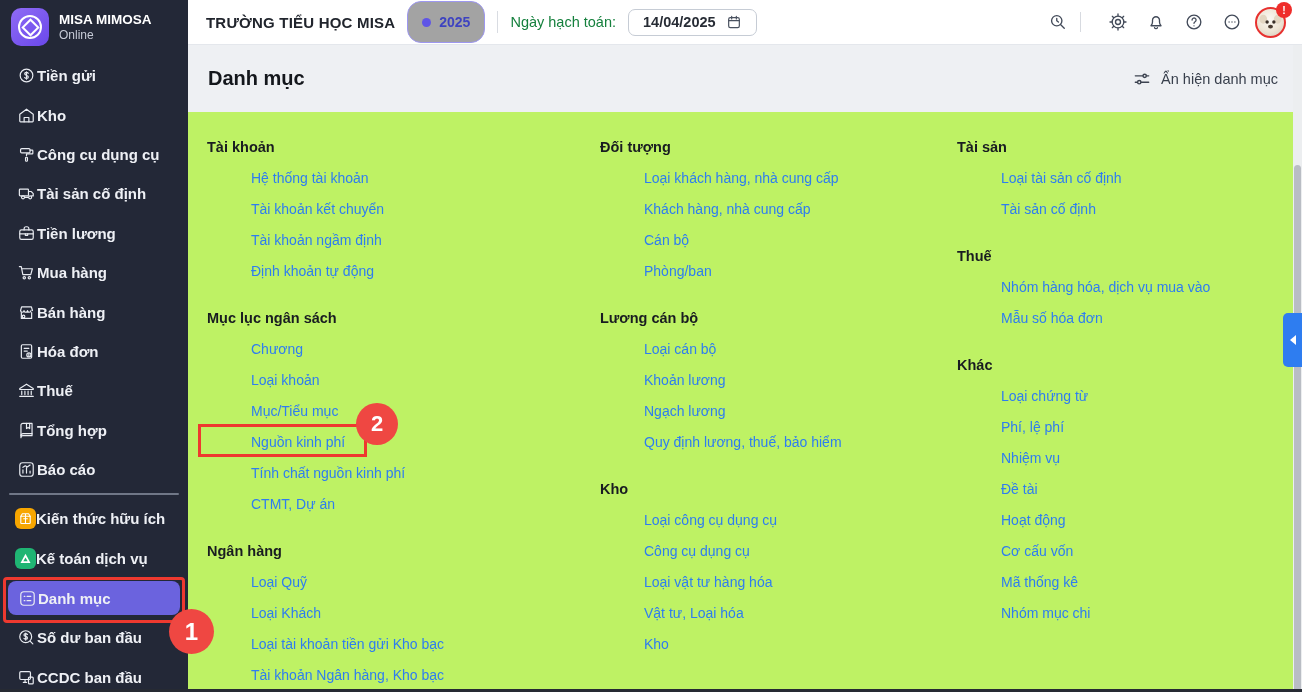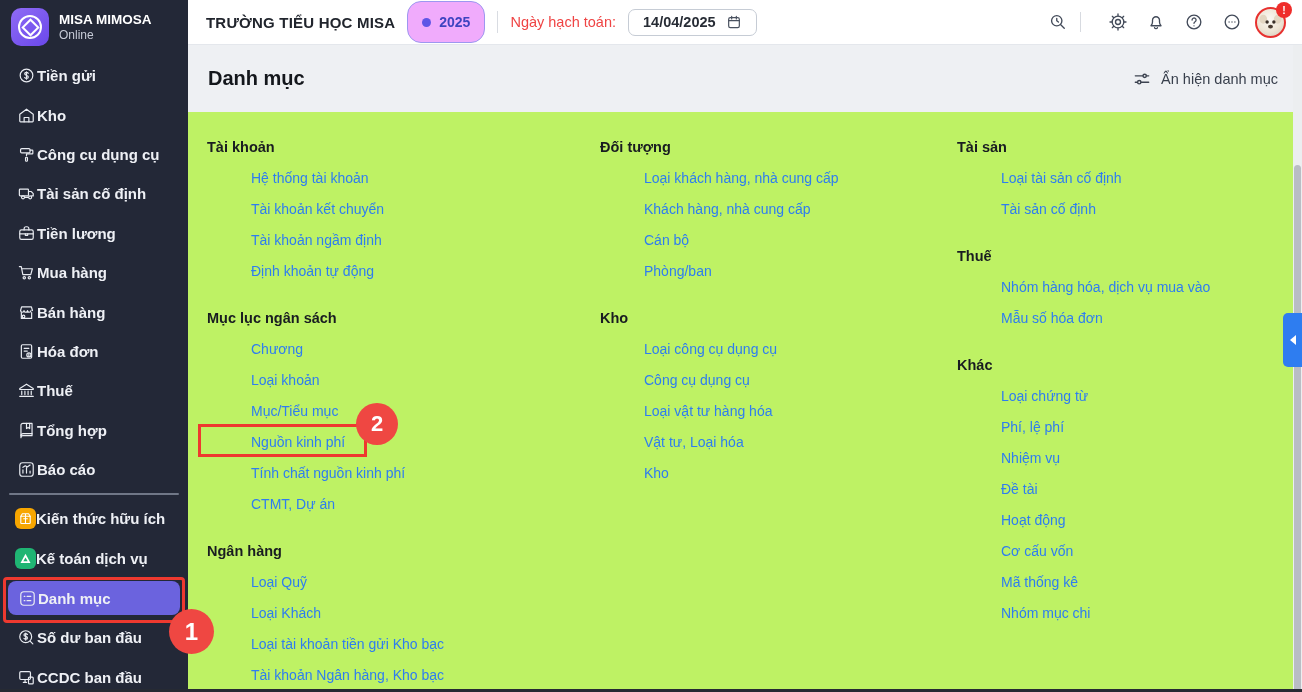--- a/index.html
+++ b/index.html
@@ -27,24 +27,24 @@
   .side-icon svg { width:19px; height:19px; stroke:#e9ecf2; }
   .side-icon.boxed-icon { width:21px; height:21px; border-radius:6px; }
   .side-icon.boxed-icon svg { width:15px; height:15px; stroke:#fff; }
   .side-item.active { background:#6b63de; border-radius:8px; margin:3px 8px; height:34px; padding-left:8px; }
   .side-item.divider-after { position:relative; margin-bottom:10px; }
   .side-item.divider-after::after { content:""; position:absolute; left:9px; right:9px; bottom:-6px; height:2.5px; background:#707787; border-radius:2px; }
 
   
   .topbar { position:absolute; left:188px; top:0; right:0; height:45px; background:#fff; border-bottom:1px solid #e4e7ec; display:flex; align-items:center; gap:12px; padding:0 16px 0 18px; z-index:8; }
   .org { font-weight:700; font-size:15px; color:#21252d; letter-spacing:.2px; white-space:nowrap; }
-  .year-pill { display:flex; align-items:center; gap:8px; border:1.5px solid #9d97f0; background:#f0abfc; border-radius:14px; padding:0 14px; height:42px; font-weight:700; color:#3e43c0; font-size:14px; cursor:pointer; }
+  .year-pill { display:flex; align-items:center; gap:8px; border:1.5px solid #9d97f0; background:#a3a3a3; border-radius:14px; padding:0 14px; height:42px; font-weight:700; color:#3e43c0; font-size:14px; cursor:pointer; }
   .year-dot { width:9px; height:9px; border-radius:50%; background:#5f55e6; }
   .tb-sep { width:1px; height:22px; background:#d9dce2; }
-  .date-label { color:#ef4444; font-size:14.5px; white-space:nowrap; }
+  .date-label { color:#15803d; font-size:14.5px; white-space:nowrap; }
   .date-box { display:flex; align-items:center; gap:10px; border:1.3px solid #c6ccd5; border-radius:7px; padding:0 14px; height:27px; font-size:14.5px; font-weight:600; color:#272c35; cursor:pointer; }
   .date-cal svg { width:16px; height:16px; stroke:#4a5260; }
   .tb-right { margin-left:auto; display:flex; align-items:center; gap:16px; }
   .tb-icon { width:22px; height:22px; display:flex; align-items:center; justify-content:center; cursor:pointer; }
   .tb-icon svg { width:20px; height:20px; stroke:#424a59; }
   .tb-icon.divider-after { margin-right:22px; position:relative; }
   .tb-icon.divider-after::after { content:""; position:absolute; right:-12px; top:1px; width:1px; height:20px; background:#d7dae0; }
   .avatar { width:31px; height:31px; border-radius:50%; border:2.4px solid #e7312f; position:relative; background:radial-gradient(circle at 45% 38%, #fbf8f3 0%, #eee4d4 55%, #cfc4b4 100%); cursor:pointer; flex:none; }
   .avatar svg { width:100%; height:100%; }
   .avatar-badge { position:absolute; top:-7px; right:-8px; width:16px; height:16px; border-radius:50%; background:#ef2d2a; color:#fff; font-size:10.5px; font-weight:700; display:flex; align-items:center; justify-content:center; }
@@ -394,20 +394,30 @@
               <div class="cat-title">Đối tượng</div>
               <div>
 
               <a class="cat-link">Loại khách hàng, nhà cung cấp</a>
               <a class="cat-link">Khách hàng, nhà cung cấp</a>
               <a class="cat-link">Cán bộ</a>
               <a class="cat-link">Phòng/ban</a>
             </div>
             </section>
           <section class="cat-section">
+              <div class="cat-title">Lương cán bộ</div>
+              <div>
+
+              <a class="cat-link">Loại cán bộ</a>
+              <a class="cat-link">Khoản lương</a>
+              <a class="cat-link">Ngạch lương</a>
+              <a class="cat-link">Quy định lương, thuế, bảo hiểm</a>
+            </div>
+            </section>
+          <section class="cat-section">
               <div class="cat-title">Kho</div>
               <div>
 
               <a class="cat-link">Loại công cụ dụng cụ</a>
               <a class="cat-link">Công cụ dụng cụ</a>
               <a class="cat-link">Loại vật tư hàng hóa</a>
               <a class="cat-link">Vật tư, Loại hóa</a>
               <a class="cat-link">Kho</a>
             </div>
             </section>

